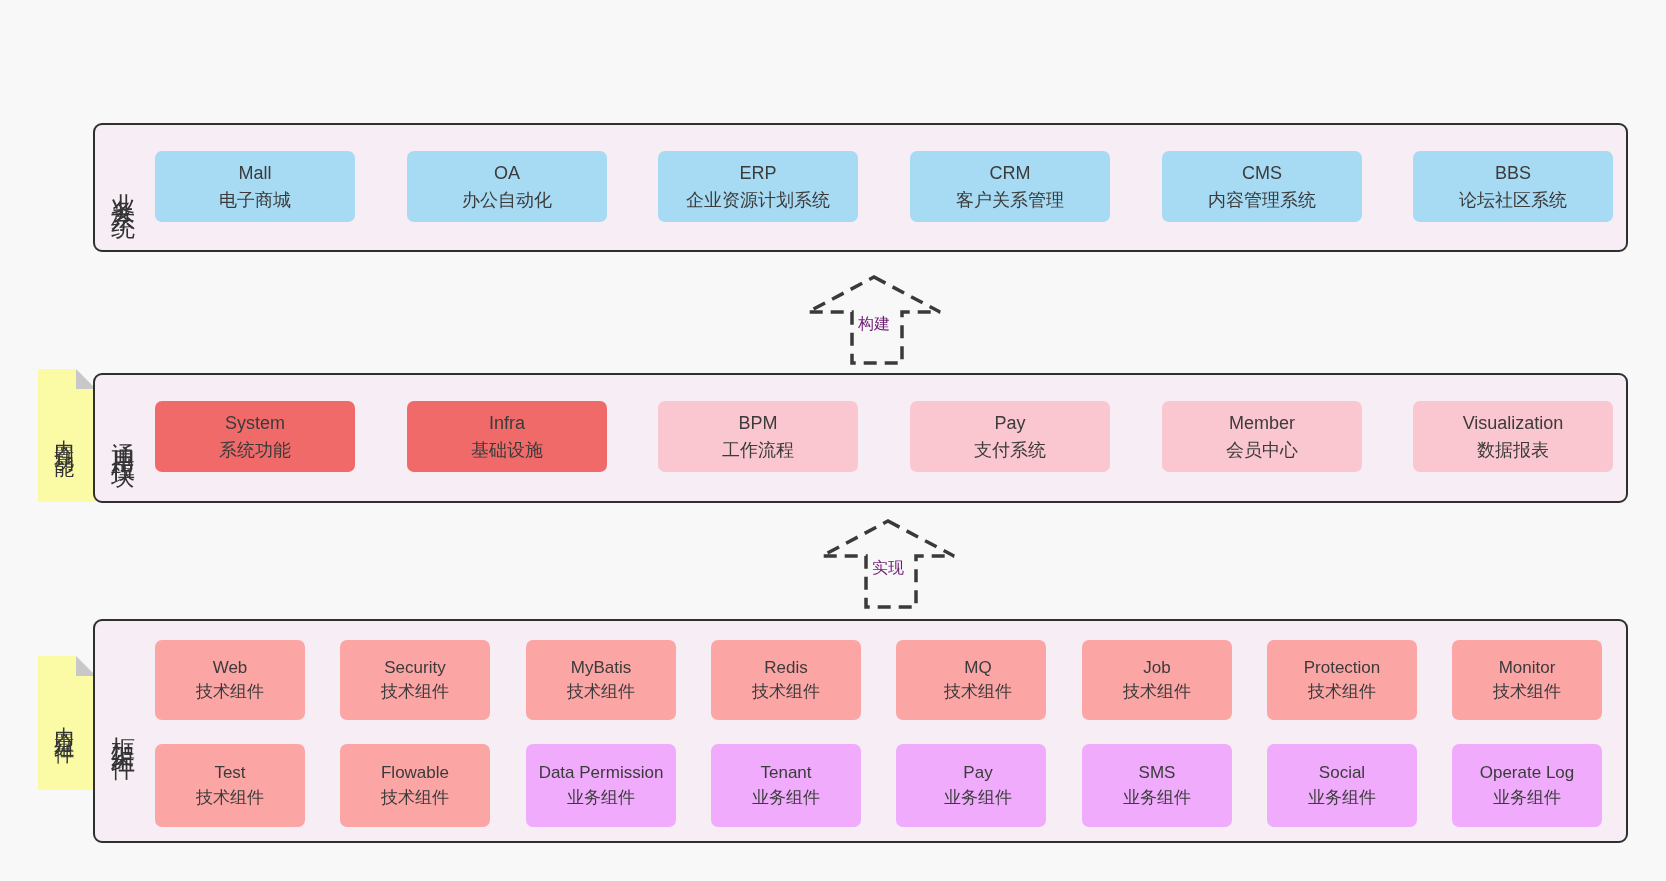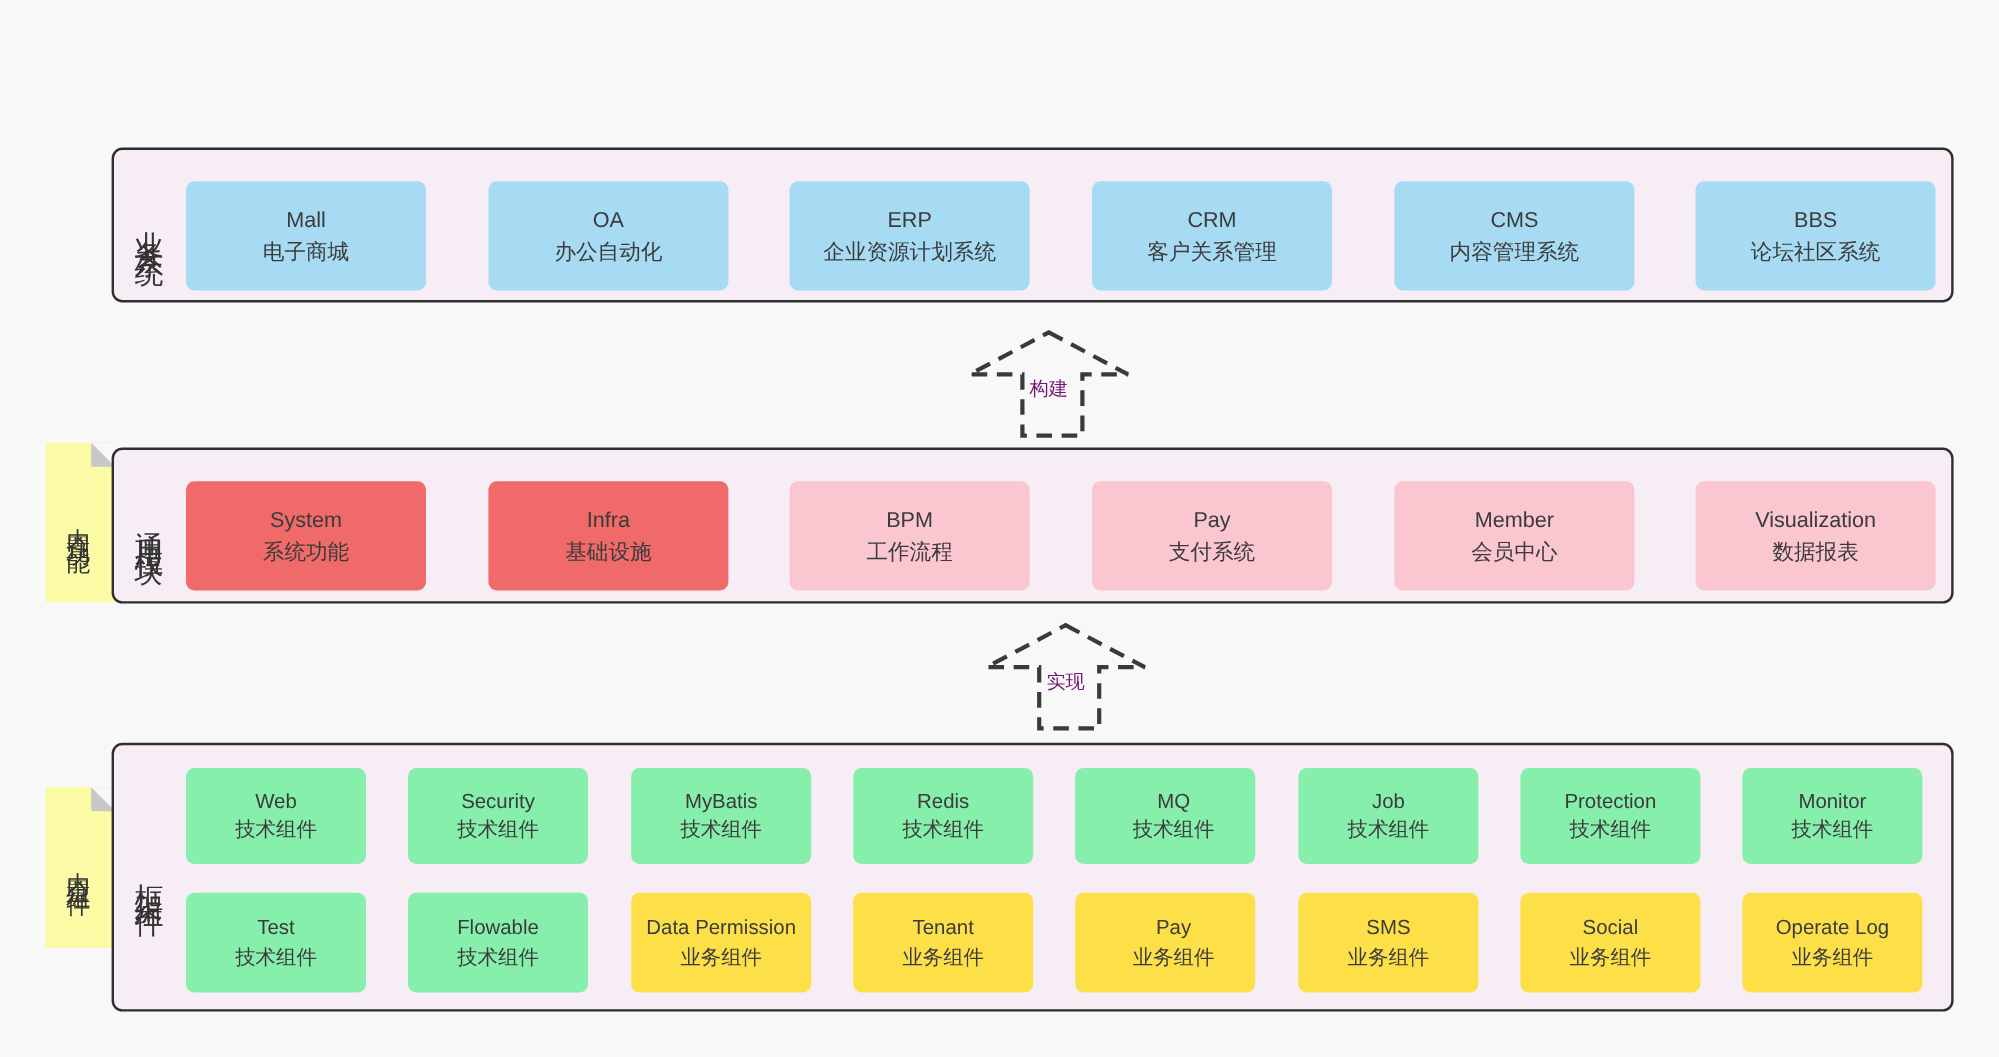--- a/index.html
+++ b/index.html
@@ -24,37 +24,37 @@
     font-size:24px;line-height:1;letter-spacing:7px;color:#333;
     white-space:nowrap;
   }
 
   .box{
     position:absolute;border-radius:7px;box-sizing:border-box;
     display:flex;flex-direction:column;align-items:center;justify-content:center;
     text-align:center;padding:4px 6px;
   }
   .box span{display:block;}
-  .b6{width:200px;top:26px;height:91px;font-size:18px;line-height:1.5;}
+  .b6{width:200px;top:26px;height:71px;font-size:18px;line-height:1.5;}
   .b8{width:150px;font-size:17px;line-height:1.42;}
   .r1{top:19px;height:80px;}
   .r2{top:123px;height:83px;}
 
   
   .p6-0{left:60px;}  .p6-1{left:312px;} .p6-2{left:563px;}
   .p6-3{left:815px;align-items:center;} .p6-4{left:1067px;}.p6-5{left:1318px;}
   
   .p8-0{left:60px;}  .p8-1{left:245px;} .p8-2{left:431px;} .p8-3{left:616px;}
   .p8-4{left:801px;padding-left:20px;} .p8-5{left:987px;} .p8-6{left:1172px;}.p8-7{left:1357px;}
 
   .v-blue{background:#a7daf3;}
   .v-red{background:#f06a6a;}
   .v-pink{background:#fac6cf;}
-  .v-green{background:#86efac;justify-content:center;}
-  .v-green-light{background:#fde047;}
+  .v-green{background:#fca5a5;justify-content:center;}
+  .v-green-light{background:#f0abfc;}
 
   .note{
     position:absolute;width:58px;background:#fbfba6;z-index:1;
   }
   #note-modules{left:38px;top:369px;height:133px;}
   #note-framework{left:38px;top:656px;height:134px;}
   .note::before{
     content:"";position:absolute;top:0;right:0;
     border-style:solid;border-width:0 20px 20px 0;
     border-color:#f8f8f8 #f8f8f8 #c8c8c8 #c8c8c8;

